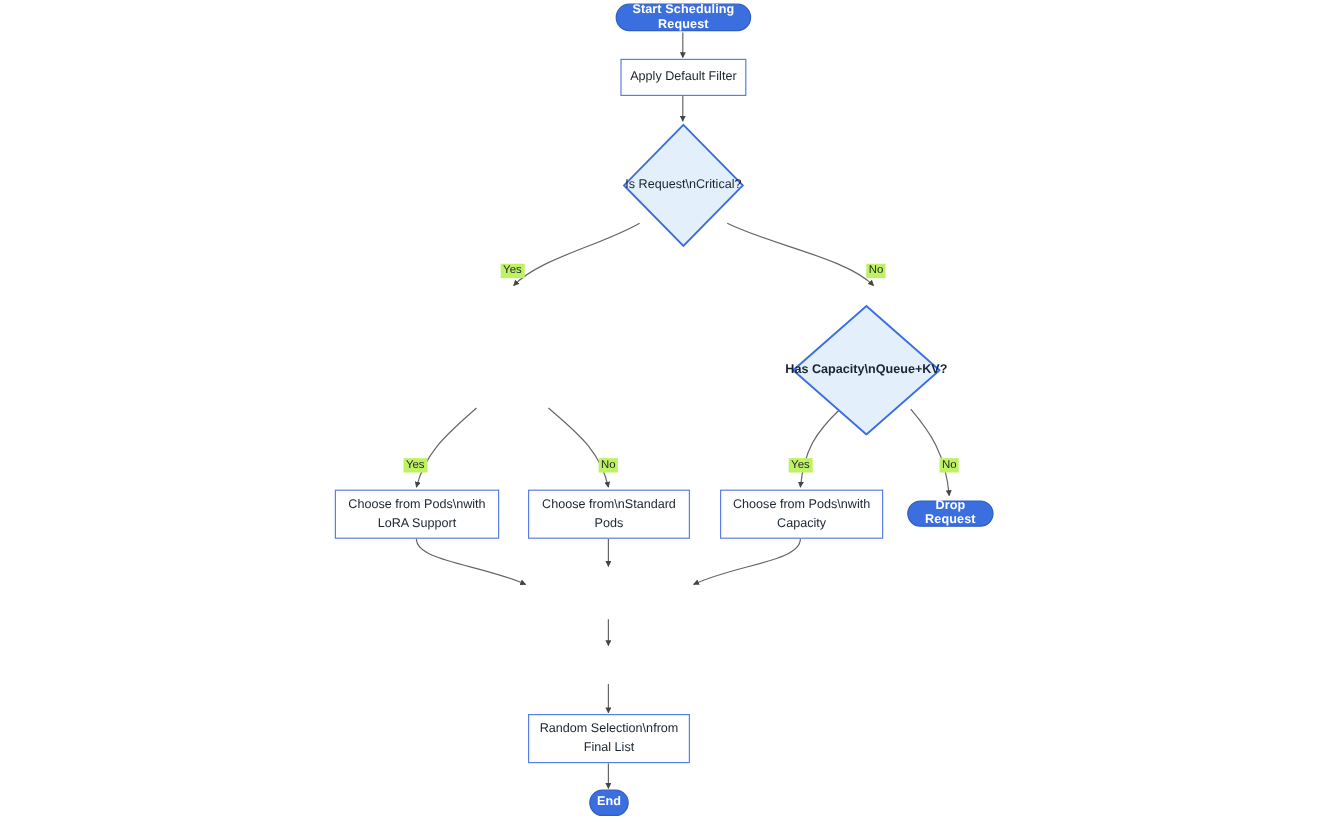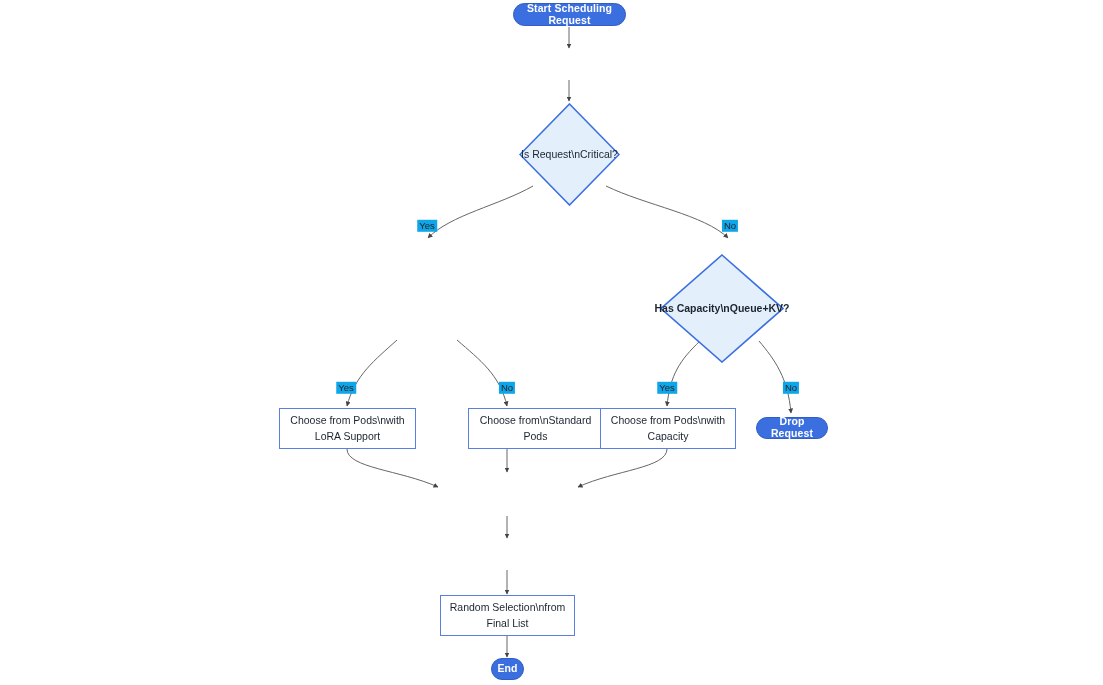--- a/index.html
+++ b/index.html
@@ -78,21 +78,21 @@
     position: relative;
     z-index: 2;
     font-size: 10.5px;
     color: #1b2430;
     line-height: 1.3;
     white-space: nowrap;
   }
 
   .edge-label {
     position: absolute;
-    background: #0ea5e9;
+    background: #bef264;
     color: #232323;
     font-size: 9.5px;
     line-height: 1.1;
     padding: 1px 2px;
     transform: translate(-50%, -50%);
     white-space: nowrap;
   }
 
   .node-label {
     display: block;
@@ -137,20 +137,23 @@
 
     <path d="M 507 570 L 507 594" stroke="#666" stroke-width="1" fill="none" marker-end="url(#arrow)"></path>
 
     <path d="M 507 636 L 507 657" stroke="#666" stroke-width="1" fill="none" marker-end="url(#arrow)"></path>
   </svg>
 
   <div class="node node-terminal" style="left:513px; top:3px; width:113px; height:23px;">
     <span class="node-label">Start Scheduling Request</span>
   </div>
 
+  <div class="node node-process" style="left:517px; top:49px; width:105px; height:31px;">
+    <span class="node-label">Apply Default Filter</span>
+  </div>
 
   <div class="node node-decision" style="left:519px; top:103px; width:101px; height:103px;">
     <svg class="diamond-shape" viewBox="0 0 101 103" preserveAspectRatio="none">
       <polygon points="50.5,1 100,51.5 50.5,102 1,51.5" fill="#e3f0fb" stroke="#3b6fe0" stroke-width="1.6"></polygon>
     </svg>
     <span class="diamond-label">Is Request\nCritical?</span>
   </div>
 
 
   <div class="node node-decision" style="left:660px; top:254px; width:124px; height:109px;font-weight:bold;">
@@ -158,21 +161,21 @@
       <polygon points="62,1 123,54.5 62,108 1,54.5" fill="#e3f0fb" stroke="#3b6fe0" stroke-width="1.6"></polygon>
     </svg>
     <span class="diamond-label">Has Capacity\nQueue+KV?</span>
   </div>
 
   <div class="node node-process" style="left:279px; top:408px; width:137px; height:41px;">
     <span class="node-label">Choose from Pods\nwith
 LoRA Support</span>
   </div>
 
-  <div class="node node-process" style="left:468px; top:408px; width:135px; height:41px;">
+  <div class="node node-process" style="left:440px; top:408px; width:135px; height:41px;">
     <span class="node-label">Choose from\nStandard
 Pods</span>
   </div>
 
   <div class="node node-process" style="left:600px; top:408px; width:136px; height:41px;">
     <span class="node-label">Choose from Pods\nwith
 Capacity</span>
   </div>
 
   <div class="node node-terminal" style="left:756px; top:417px; width:72px; height:22px;justify-content:flex-end;">

